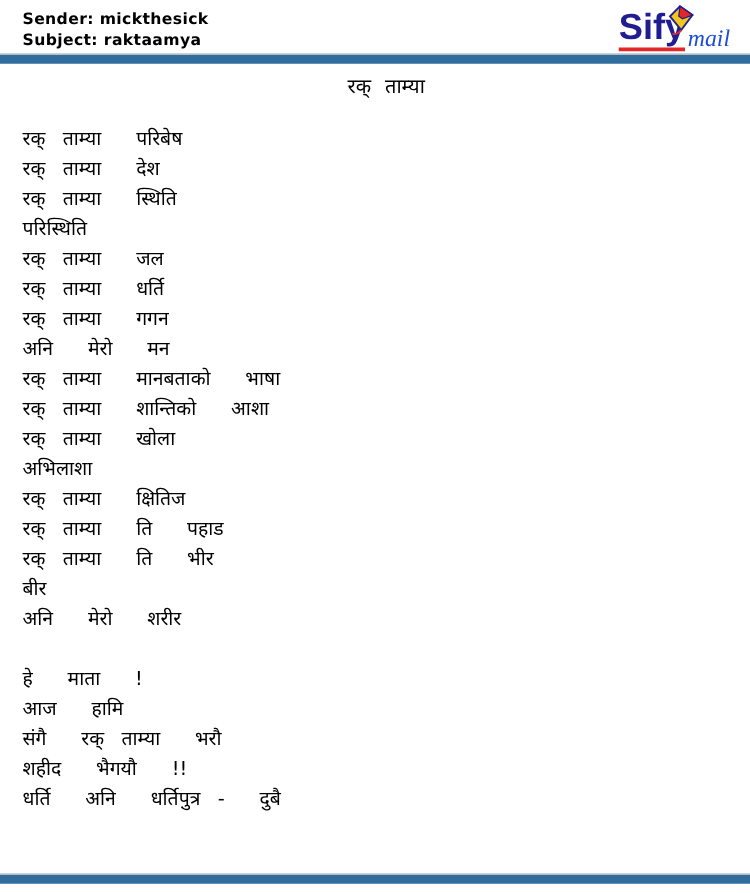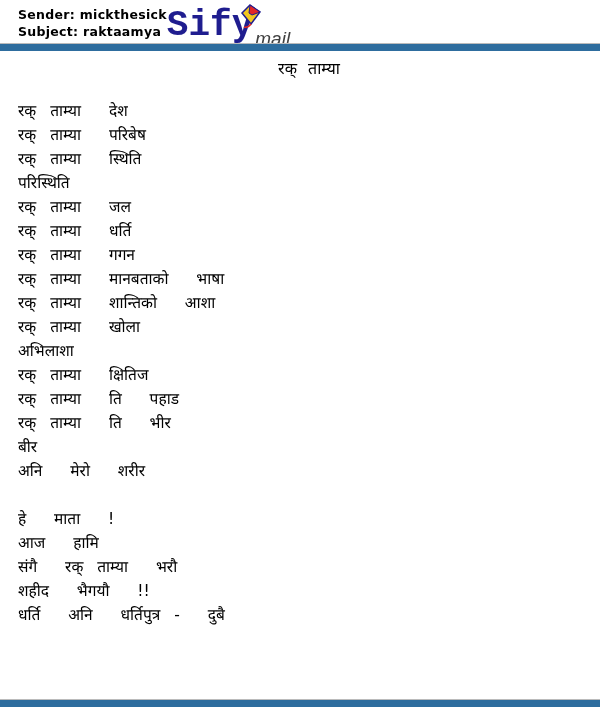--- a/index.html
+++ b/index.html
@@ -13,58 +13,59 @@
     position: relative;
     font-family: "DejaVu Sans", "Liberation Sans", sans-serif;
     color: #000000;
     overflow: hidden;
   }
   .header {
     position: absolute;
     top: 0; left: 0; right: 0;
     height: 42px;
     display: flex;
+    justify-content: space-between;
     align-items: flex-start;
     padding: 6px 10px 0 18px;
     box-sizing: border-box;
   }
   .header-meta { line-height: 17px; }
   .meta-line {
     font-size: 12.5px;
     font-weight: bold;
     color: #000000;
     letter-spacing: 0.3px;
   }
   .logo {
     display: flex;
     align-items: flex-end;
     position: relative;
     padding-right: 6px;
     margin-top: 2px;
     cursor: pointer;
   }
   .logo-brand {
-    font-family: Liberation Mono, monospace;
+    font-family: Liberation Sans, sans-serif;
     font-weight: bold;
-    font-size: 36px;
+    font-size: 29px;
     color: #1f1d8f;
     line-height: 1;
     border-bottom: 3px solid #e32726;
     padding-bottom: 1px;
   }
   .logo-kite {
     position: absolute;
     top: -4px;
     right: 34px;
   }
   .logo-suffix {
-    font-family: Liberation Sans, sans-serif;
+    font-family: Liberation Serif, serif;
     font-style: italic;
     font-size: 19px;
-    color: #404040;
+    color: #1d4ed8;
     margin-left: 2px;
     line-height: 1;
     padding-bottom: 0px;
   }
   .divider-bar {
     position: absolute;
     left: 0; right: 0;
     height: 7px;
     background: #2e6d9e;
     border-top: 1px solid #bbbbbb;
@@ -113,27 +114,28 @@
     </span>
     <span class="logo-suffix">mail</span>
   </div>
 </div>
 
 <div class="divider-bar divider-top"></div>
 
 <div class="poem-title">रक् ताम्या</div>
 
 <div class="poem">
+  <div class="poem-line">रक् ताम्या  परिबेष</div>
   <div class="poem-line">रक् ताम्या  देश</div>
-  <div class="poem-line">रक् ताम्या  परिबेष</div>
   <div class="poem-line">रक् ताम्या  स्थिति</div>
   <div class="poem-line">परिस्थिति</div>
   <div class="poem-line">रक् ताम्या  जल</div>
   <div class="poem-line">रक् ताम्या  धर्ति</div>
   <div class="poem-line">रक् ताम्या  गगन</div>
+  <div class="poem-line">अनि  मेरो  मन</div>
   <div class="poem-line">रक् ताम्या  मानबताको  भाषा</div>
   <div class="poem-line">रक् ताम्या  शान्तिको  आशा</div>
   <div class="poem-line">रक् ताम्या  खोला</div>
   <div class="poem-line">अभिलाशा</div>
   <div class="poem-line">रक् ताम्या  क्षितिज</div>
   <div class="poem-line">रक् ताम्या  ति  पहाड</div>
   <div class="poem-line">रक् ताम्या  ति  भीर</div>
   <div class="poem-line">बीर</div>
   <div class="poem-line">अनि  मेरो  शरीर</div>
   <div class="stanza-gap"></div>

